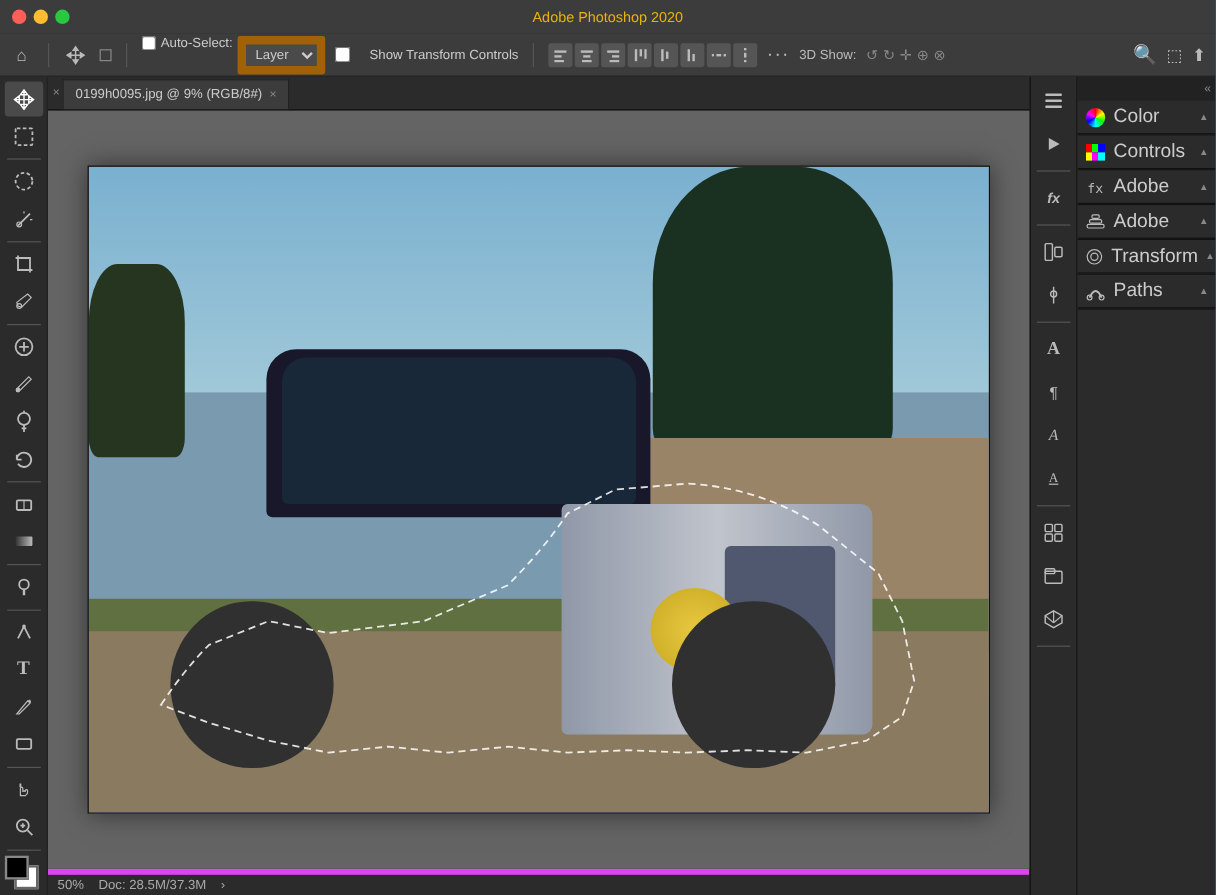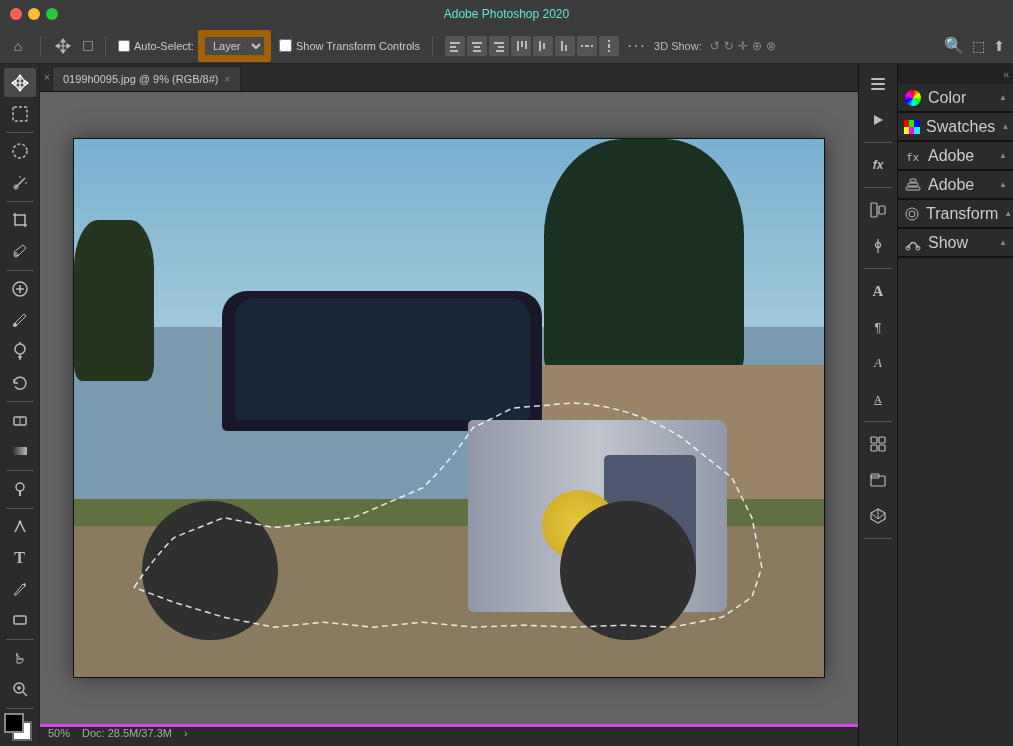--- a/index.html
+++ b/index.html
@@ -3,38 +3,38 @@
   <meta charset="utf-8">
   <style>
     * { margin: 0; padding: 0; box-sizing: border-box; }
     body { width: 1013px; height: 746px; background: #2b2b2b; font-family: -apple-system, BlinkMacSystemFont, 'Segoe UI', sans-serif; overflow: hidden; display: flex; flex-direction: column; }
 
     
     .title-bar {
       height: 28px; background: #3c3c3c; display: flex; align-items: center; justify-content: center;
       position: relative; flex-shrink: 0;
     }
-    .title-bar-title { color: #5eead4; font-size: 12px; }
+    .title-bar-title { color: #eab308; font-size: 12px; }
     .window-controls { position: absolute; left: 10px; display: flex; gap: 6px; align-items: center; }
     .wc { width: 12px; height: 12px; border-radius: 50%; cursor: pointer; }
     .wc-close { background: #ff5f57; }
     .wc-min { background: #febc2e; }
     .wc-max { background: #28c840; }
 
     
     .options-bar {
       height: 36px; background: #3c3c3c; border-bottom: 1px solid #222; display: flex; align-items: center;
       padding: 0 8px; gap: 8px; flex-shrink: 0;
     }
     .options-move { width: 20px; height: 20px; display: flex; align-items: center; justify-content: center; color: #bbb; font-size: 14px; }
     .options-separator { width: 1px; height: 20px; background: #555; margin: 0 4px; }
-    .options-check { display: flex; align-items: center; gap: 4px; color: #ccc; font-size: 11px; }
+    .options-check { display: flex; align-items: flex-start; gap: 4px; color: #ccc; font-size: 11px; }
     .options-check input[type=checkbox] { width: 12px; height: 12px; }
     .options-select { background: #4a4a4a; border: 7px solid #a16207; color: #ccc; font-size: 11px; padding: 2px 4px; border-radius: 2px; }
-    .options-check2 { display: flex; align-items: center; gap: 4px; color: #ccc; font-size: 11px; }
+    .options-check2 { display: flex; align-items: center; gap: 16px; color: #ccc; font-size: 11px; }
     .align-icons { display: flex; gap: 2px; }
     .align-icon { width: 20px; height: 20px; background: #555; border-radius: 2px; display: flex; align-items: center; justify-content: center; color: #bbb; font-size: 9px; }
     .options-dots { color: #bbb; font-size: 16px; letter-spacing: 1px; }
     .options-3d { color: #bbb; font-size: 11px; }
     .options-right { margin-left: auto; display: flex; align-items: center; gap: 8px; }
 
     
     .main-area {
       flex: 1; display: flex; overflow: hidden;
     }
@@ -58,21 +58,21 @@
       flex-shrink: 0; padding-left: 0;
     }
     .tab {
       height: 25px; background: #3c3c3c; border: 1px solid #222; border-bottom: none;
       display: flex; align-items: center; padding: 0 10px; gap: 6px; font-size: 11px; color: #ccc;
       cursor: pointer; min-width: 160px;
     }
     .tab-close { color: #888; font-size: 10px; }
 
     .status-bar {
-      height: 22px; background: #2b2b2b; border-top: 3px solid #d946ef; display: flex; 
+      height: 22px; background: #2b2b2b; border-top: 5px solid #d946ef; display: flex; align-items: center;
       padding: 0 8px; gap: 12px; flex-shrink: 0;
     }
     .status-text { color: #aaa; font-size: 11px; }
     .status-arrow { color: #aaa; font-size: 11px; }
 
     
     .right-secondary {
       width: 40px; background: #2b2b2b; border-left: 1px solid #111; border-right: 1px solid #111;
       display: flex; flex-direction: column; align-items: center; padding: 4px 0; gap: 4px; flex-shrink: 0;
     }
@@ -547,21 +547,21 @@
           <div class="panel-icon">
             <svg width="16" height="14" viewBox="0 0 16 14">
                 <rect x="0" y="0" width="5" height="7" fill="#f00"></rect>
                 <rect x="5" y="0" width="5" height="7" fill="#0f0"></rect>
                 <rect x="10" y="0" width="6" height="7" fill="#00f"></rect>
                 <rect x="0" y="7" width="5" height="7" fill="#ff0"></rect>
                 <rect x="5" y="7" width="5" height="7" fill="#f0f"></rect>
                 <rect x="10" y="7" width="6" height="7" fill="#0ff"></rect>
               </svg>
           </div>
-          <span class="panel-label">Swatches</span>
+          <span class="panel-label">Controls</span>
           <span class="collapse-icon">▲</span>
         </div>
       </div>
 
       <div class="panel-section panel-group">
         <div class="panel-group-header">
           <div class="panel-icon">
             <svg width="16" height="16" viewBox="0 0 16 16">
                 <text x="1" y="13" font-family="monospace" font-size="11" fill="#bbb">fx</text>
               </svg>
@@ -600,21 +600,21 @@
 
       <div class="panel-section panel-group">
         <div class="panel-group-header">
           <div class="panel-icon">
             <svg width="16" height="16" viewBox="0 0 16 16">
                 <path d="M3 13 Q8 2 13 13" fill="none" stroke="#bbb" stroke-width="1.5"></path>
                 <circle cx="3" cy="13" r="2" fill="none" stroke="#bbb" stroke-width="1"></circle>
                 <circle cx="13" cy="13" r="2" fill="none" stroke="#bbb" stroke-width="1"></circle>
               </svg>
           </div>
-          <span class="panel-label">Show</span>
+          <span class="panel-label">Paths</span>
           <span class="collapse-icon">▲</span>
         </div>
       </div>
 
     </div>
   </div>
 
 </div>
 
 </body></html>

